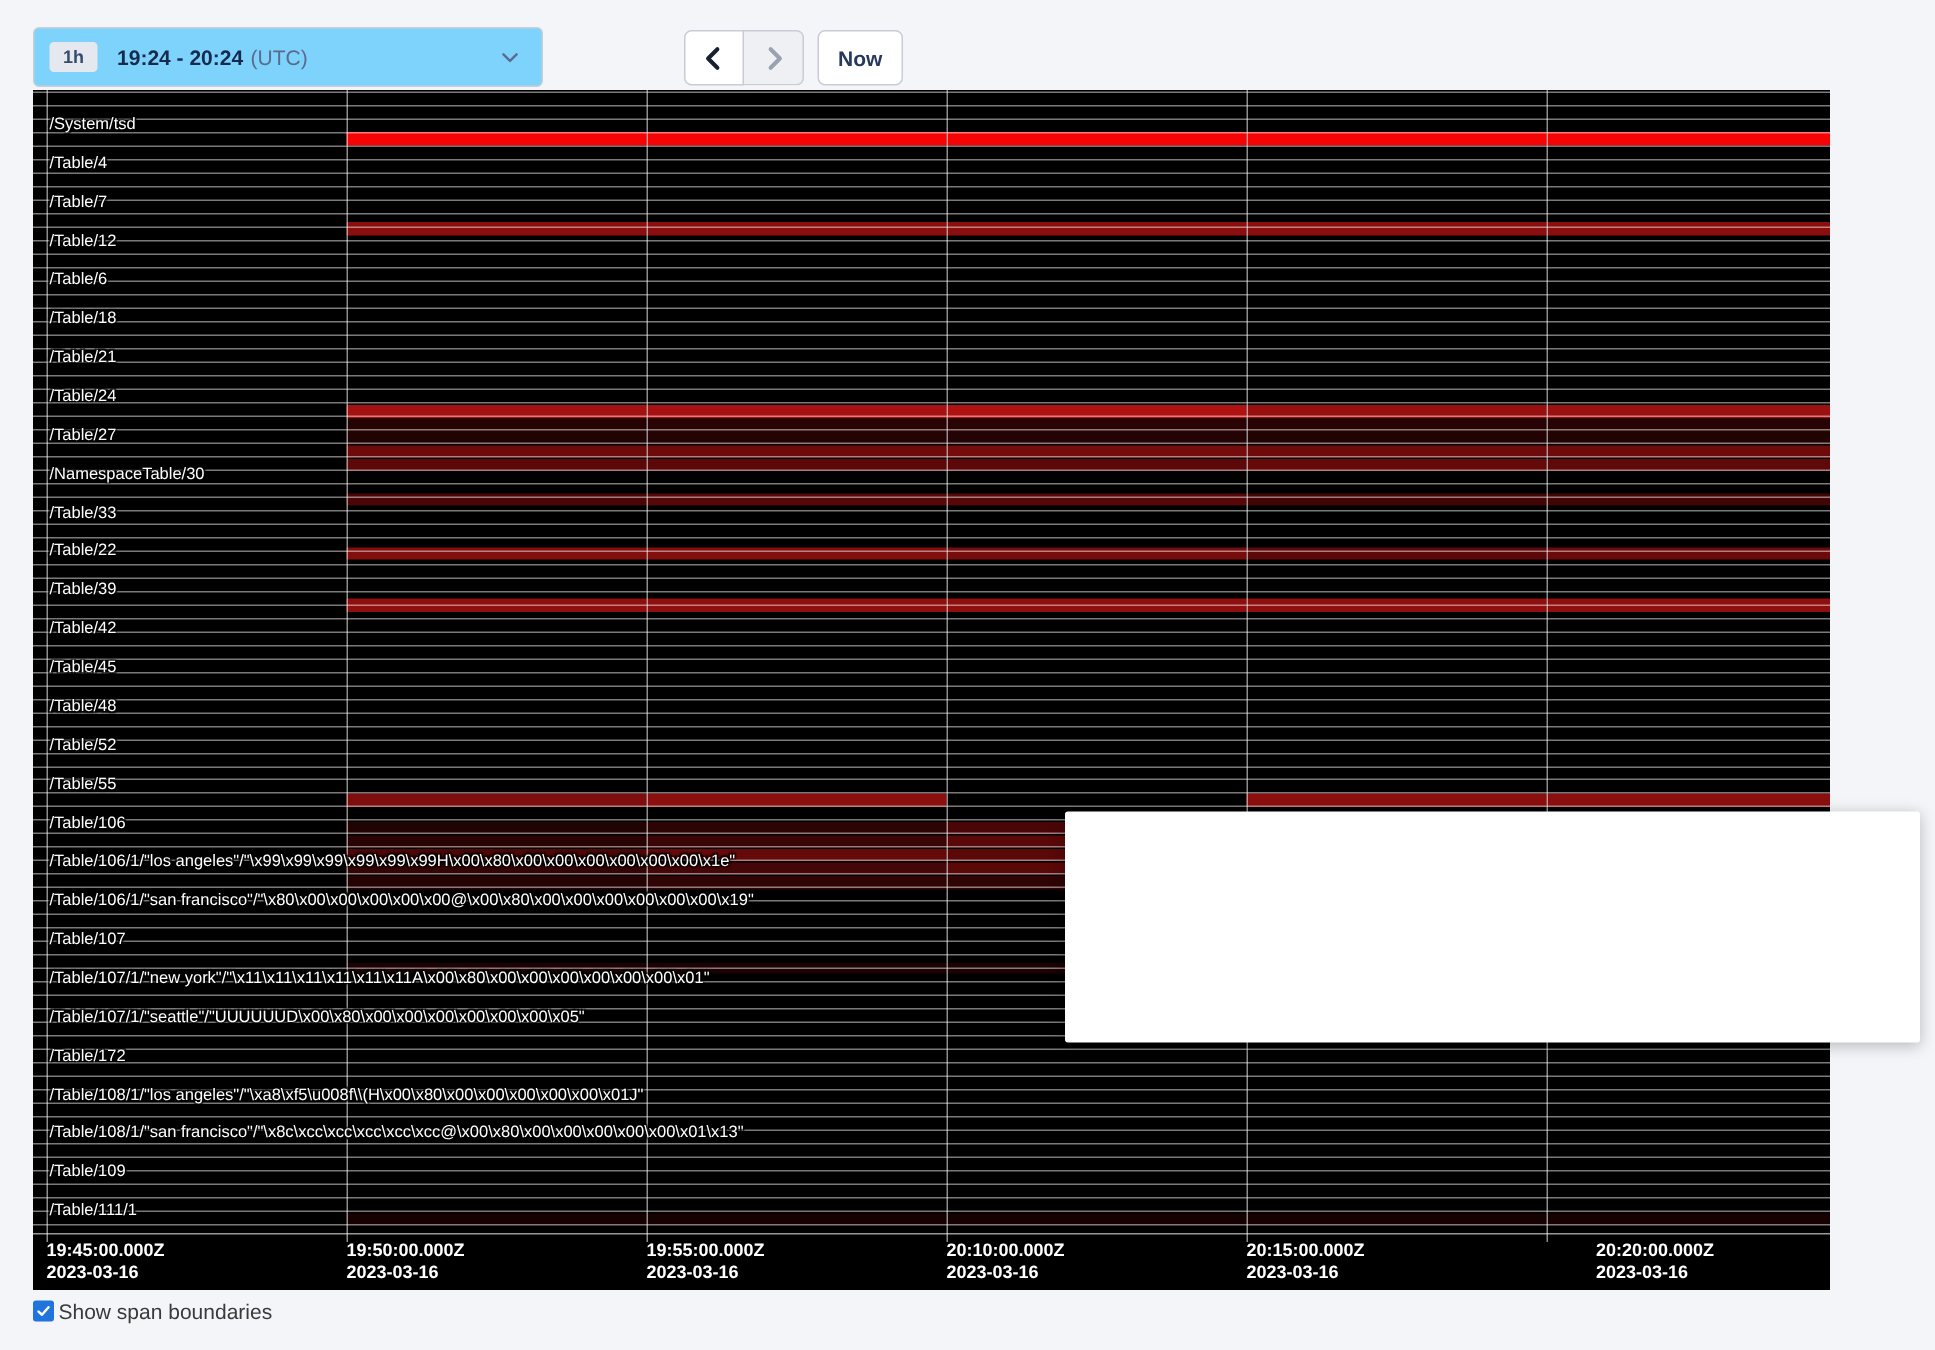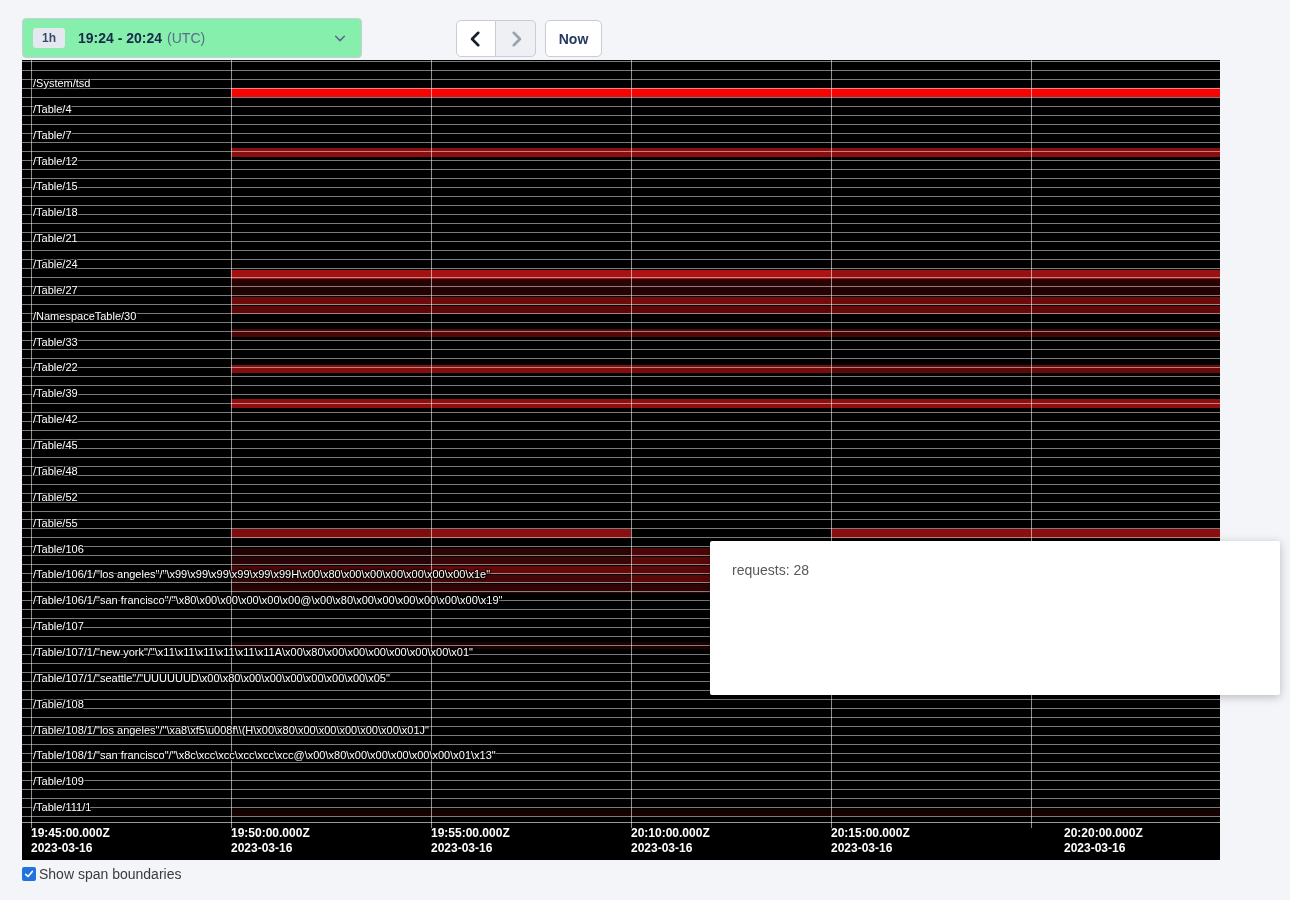--- a/index.html
+++ b/index.html
@@ -4,21 +4,21 @@
 <style>
   html,body{margin:0;padding:0;}
   body{
     width:1290px;height:900px;position:relative;overflow:hidden;
     background:#f4f5f9;
     font-family:"Liberation Sans", sans-serif;
   }
   
   .time-selector{
     position:absolute;left:22px;top:18px;width:340px;height:40px;
-    background:#86efac;border:1px solid #c9cdd8;border-radius:4px;
+    background:#7dd3fc;border:1px solid #c9cdd8;border-radius:4px;
     display:flex;align-items:center;box-sizing:border-box;padding:0 14px 0 10px;
     cursor:pointer;
   }
   .preset-badge{
     background:#e6e8f0;color:#394b6d;font-size:12px;font-weight:bold;
     border-radius:3px;padding:4px 9px;margin-right:13px;line-height:1;
   }
   .range-text{font-size:14px;font-weight:bold;color:#17294d;text-align:center;}
   .tz-text{font-size:14px;color:#5b6b8c;margin-left:5px;}
   .selector-spacer{flex:1;}
@@ -282,41 +282,41 @@
     <div class="colline" style="left: 9px;"></div>
     <div class="colline" style="left: 209px;"></div>
     <div class="colline" style="left: 409px;"></div>
     <div class="colline" style="left: 609px;"></div>
     <div class="colline" style="left: 809px;"></div>
     <div class="colline" style="left: 1009px;"></div>
     <div class="span-label" style="top: 18px;">/System/tsd</div>
     <div class="span-label" style="top: 44px;">/Table/4</div>
     <div class="span-label" style="top: 70px;">/Table/7</div>
     <div class="span-label" style="top: 96px;">/Table/12</div>
-    <div class="span-label" style="top: 121px;">/Table/15</div>
+    <div class="span-label" style="top: 121px;">/Table/6</div>
     <div class="span-label" style="top: 147px;">/Table/18</div>
     <div class="span-label" style="top: 173px;">/Table/21</div>
     <div class="span-label" style="top: 199px;">/Table/24</div>
     <div class="span-label" style="top: 225px;">/Table/27</div>
     <div class="span-label" style="top: 251px;">/NamespaceTable/30</div>
     <div class="span-label" style="top: 277px;">/Table/33</div>
     <div class="span-label" style="top: 302px;">/Table/22</div>
     <div class="span-label" style="top: 328px;">/Table/39</div>
     <div class="span-label" style="top: 354px;">/Table/42</div>
     <div class="span-label" style="top: 380px;">/Table/45</div>
     <div class="span-label" style="top: 406px;">/Table/48</div>
     <div class="span-label" style="top: 432px;">/Table/52</div>
     <div class="span-label" style="top: 458px;">/Table/55</div>
     <div class="span-label" style="top: 484px;">/Table/106</div>
     <div class="span-label" style="top: 509px;">/Table/106/1/"los angeles"/"\x99\x99\x99\x99\x99\x99H\x00\x80\x00\x00\x00\x00\x00\x00\x1e"</div>
     <div class="span-label" style="top: 535px;">/Table/106/1/"san francisco"/"\x80\x00\x00\x00\x00\x00@\x00\x80\x00\x00\x00\x00\x00\x00\x19"</div>
     <div class="span-label" style="top: 561px;">/Table/107</div>
     <div class="span-label" style="top: 587px;">/Table/107/1/"new york"/"\x11\x11\x11\x11\x11\x11A\x00\x80\x00\x00\x00\x00\x00\x00\x01"</div>
     <div class="span-label" style="top: 613px;">/Table/107/1/"seattle"/"UUUUUUD\x00\x80\x00\x00\x00\x00\x00\x00\x05"</div>
-    <div class="span-label" style="top: 639px;">/Table/108</div>
+    <div class="span-label" style="top: 639px;">/Table/172</div>
     <div class="span-label" style="top: 665px;">/Table/108/1/"los angeles"/"\xa8\xf5\u008f\\(H\x00\x80\x00\x00\x00\x00\x00\x01J"</div>
     <div class="span-label" style="top: 690px;">/Table/108/1/"san francisco"/"\x8c\xcc\xcc\xcc\xcc\xcc@\x00\x80\x00\x00\x00\x00\x00\x01\x13"</div>
     <div class="span-label" style="top: 716px;">/Table/109</div>
     <div class="span-label" style="top: 742px;">/Table/111/1</div>
     <div class="axis-topline"></div>
     <div class="axis-tick" style="left: 9px;">
       <div>19:45:00.000Z</div>
       <div>2023-03-16</div>
     </div>
     <div class="axis-tick" style="left: 209px;">
@@ -335,21 +335,20 @@
       <div>20:15:00.000Z</div>
       <div>2023-03-16</div>
     </div>
     <div class="axis-tick" style="left: 1042px;">
       <div>20:20:00.000Z</div>
       <div>2023-03-16</div>
     </div>
   </div>
 
 <div class="tooltip">
-  <div class="tooltip-line">requests: 28</div>
 </div>
 
 <div class="footer-row">
   <span class="checkbox">
     <svg width="10" height="10" viewBox="0 0 12 12">
         <polyline points="2,6.5 4.8,9 10,3" fill="none" stroke="#fff" stroke-width="2" stroke-linecap="round" stroke-linejoin="round"></polyline>
       </svg>
   </span>
   <span class="checkbox-label">Show span boundaries</span>
 </div>

